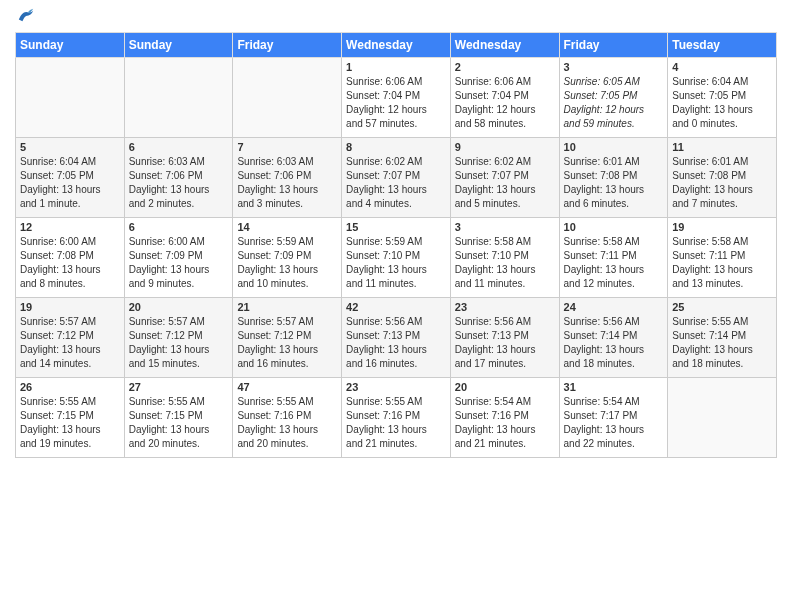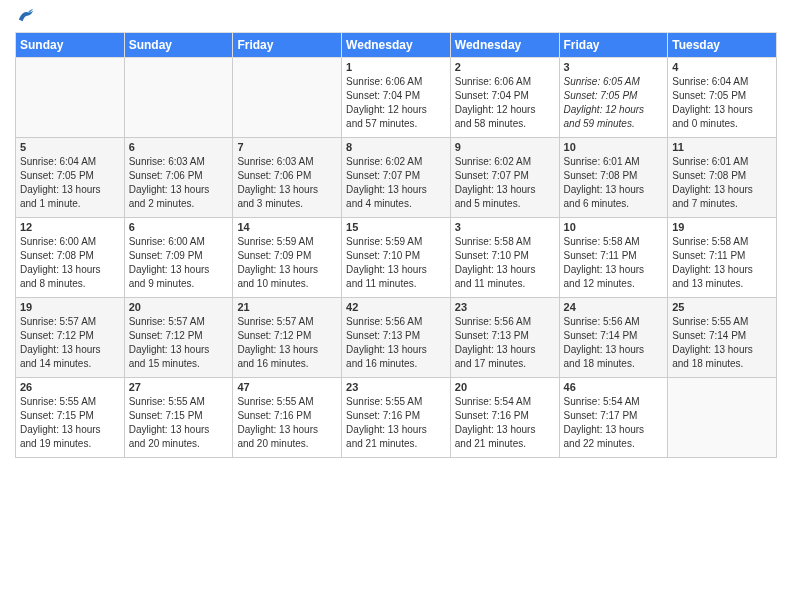--- a/index.html
+++ b/index.html
@@ -319,21 +319,21 @@
 Sunset: 7:16 PM
 Daylight: 13 hours and 21 minutes.</div>
           </td>
           <td>
             <span class="day-number">20</span>
             <div class="day-info" style="white-space: pre-line;">Sunrise: 5:54 AM
 Sunset: 7:16 PM
 Daylight: 13 hours and 21 minutes.</div>
           </td>
           <td>
-            <span class="day-number">46</span>
+            <span class="day-number">31</span>
             <div class="day-info" style="white-space: pre-line;">Sunrise: 5:54 AM
 Sunset: 7:17 PM
 Daylight: 13 hours and 22 minutes.</div>
           </td>
           <td class="empty-cell"></td>
         </tr>
       </tbody>
   </table>
 </div>
 

